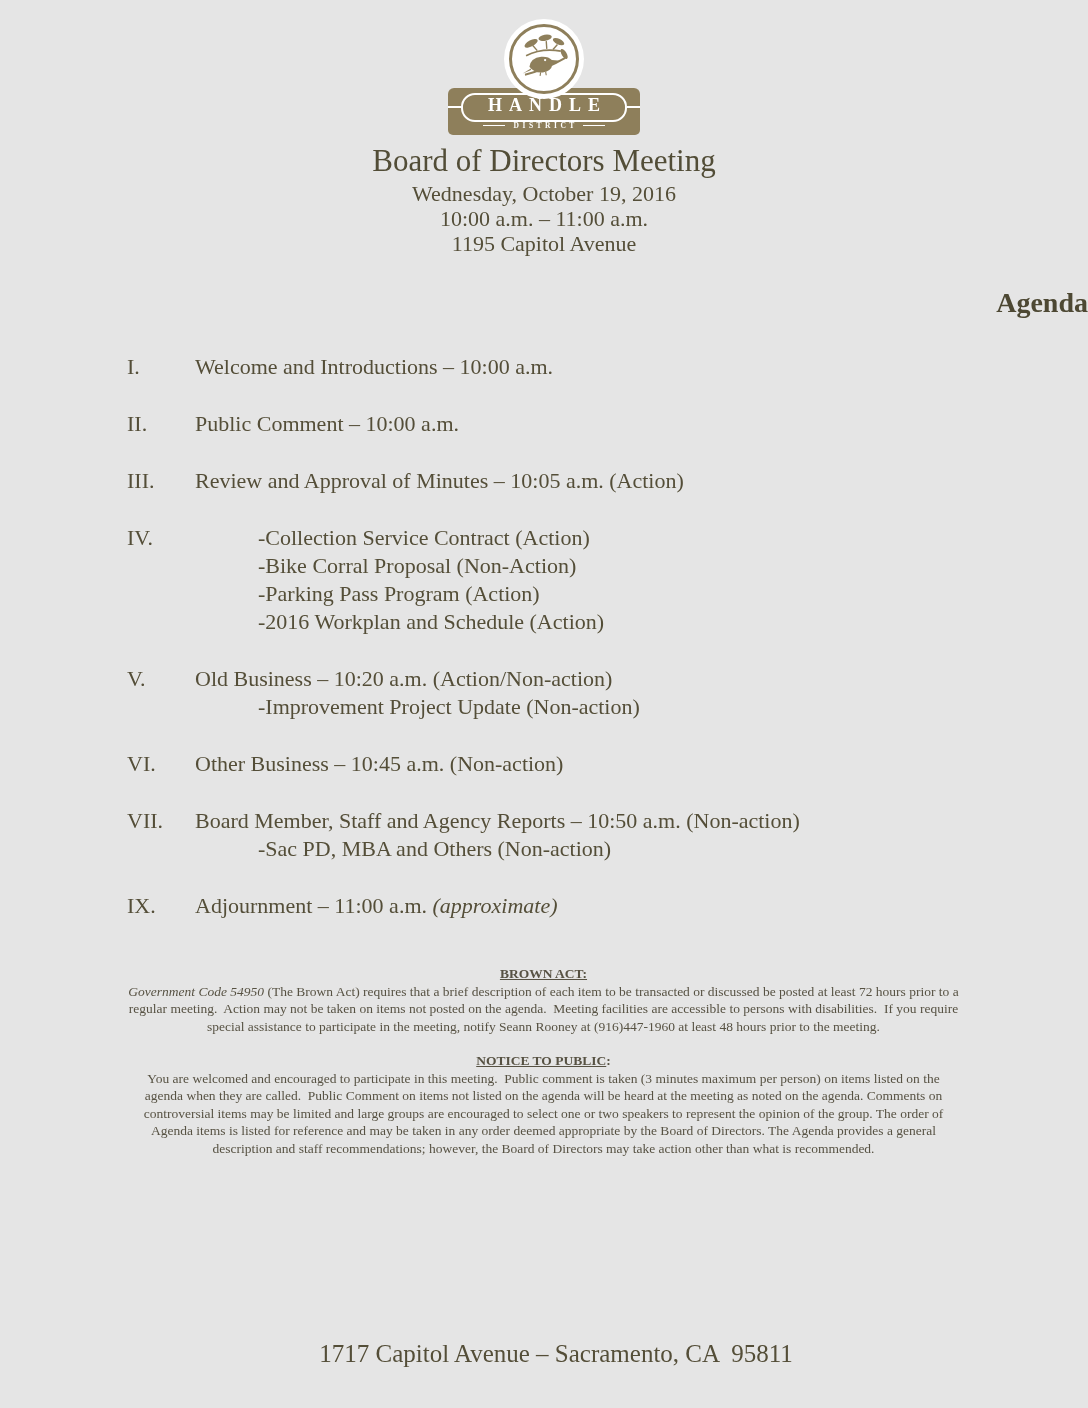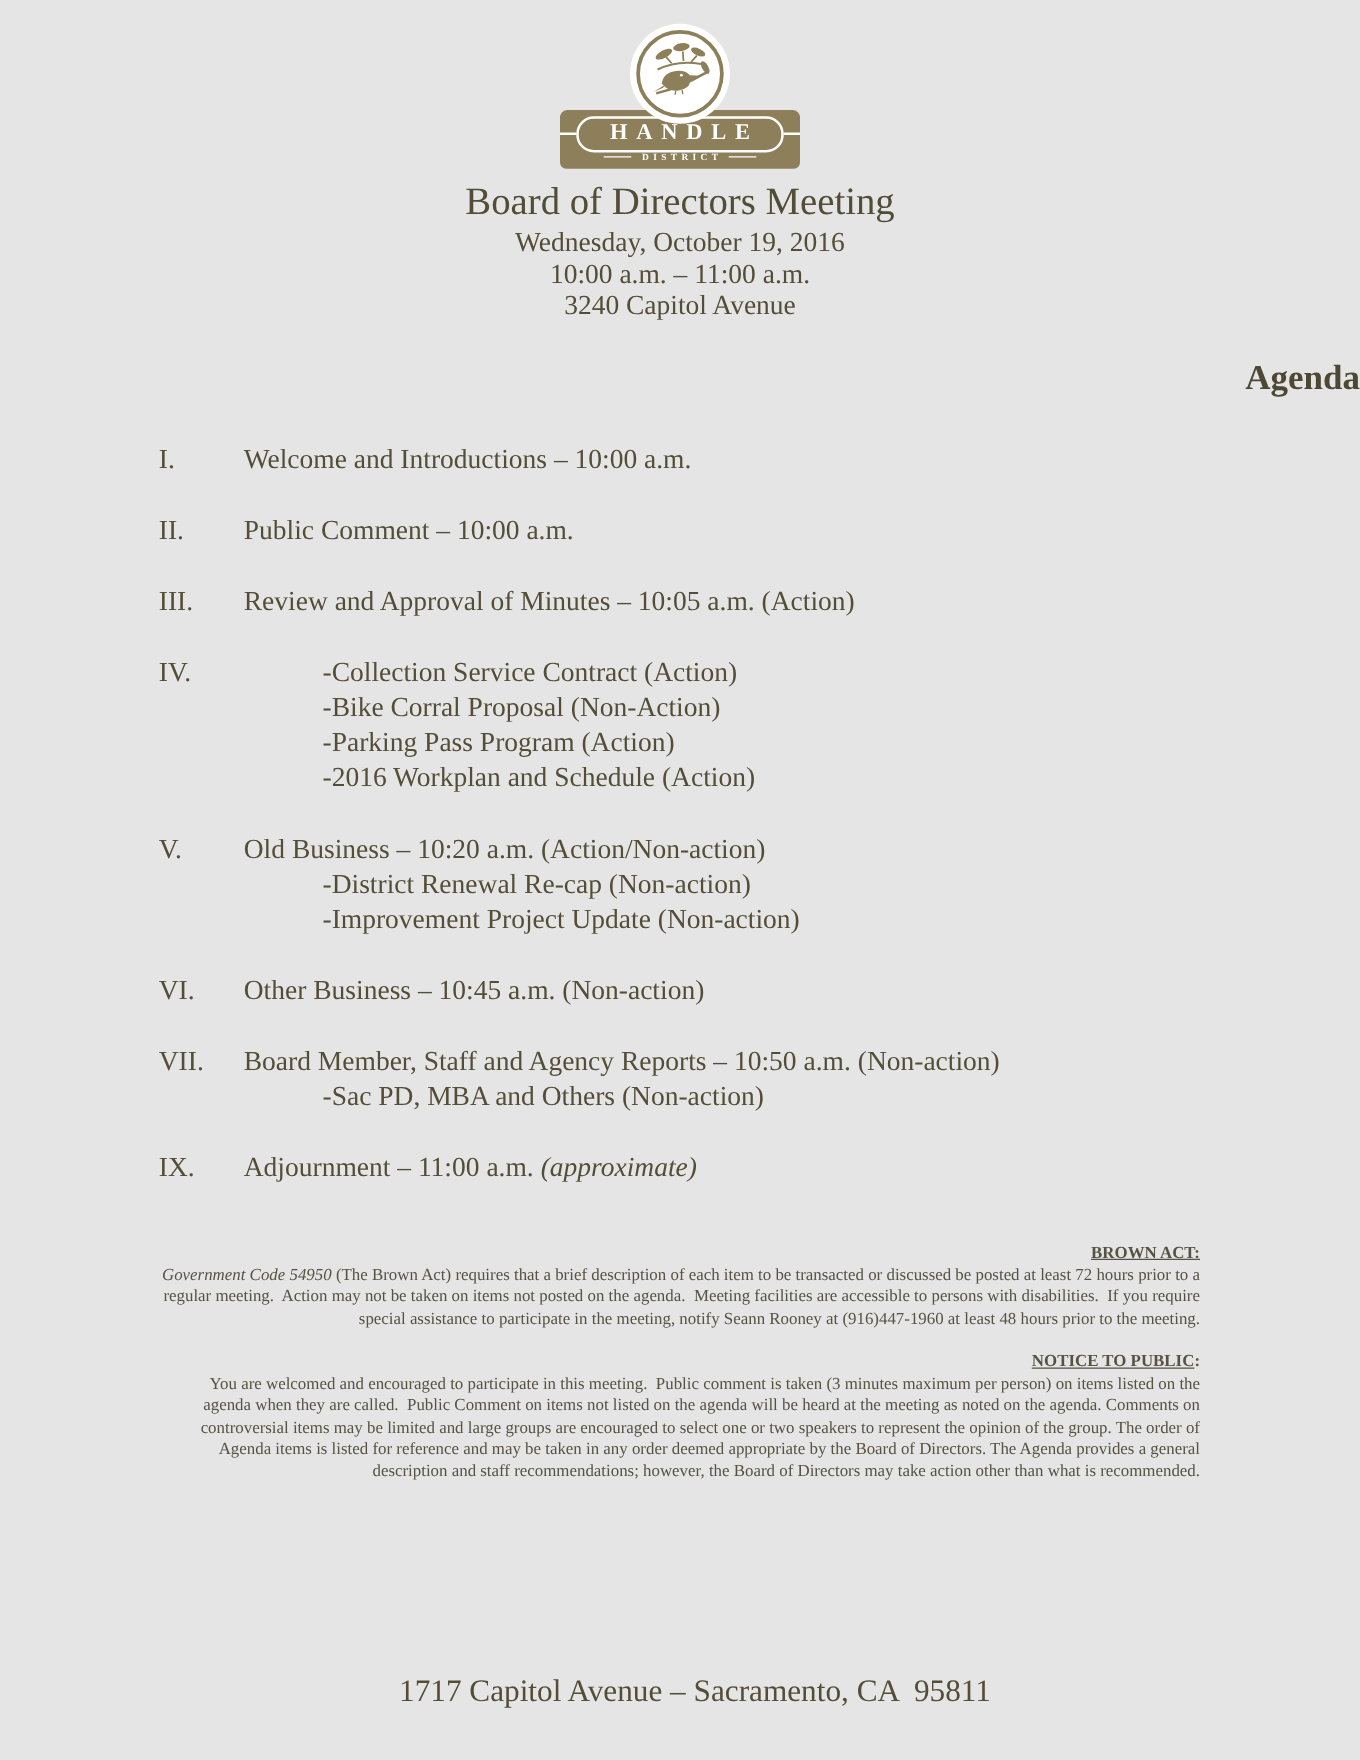--- a/index.html
+++ b/index.html
@@ -57,21 +57,21 @@
   .doc-subline { font-size: 22px; line-height: 25px; color: #544e38; }
   .agenda-heading { margin-top: 30px; font-size: 28px; font-weight: bold; line-height: 34px; color: #4d4833; text-align: right; }
   
   .agenda-list { margin: 33px 0 0 127px; width: 880px; text-align: left; }
   .agenda-item { display: flex; font-size: 22px; line-height: 28px; margin-bottom: 29px; }
   .agenda-numeral { width: 68px; flex: 0 0 68px; }
   .agenda-content { flex: 1; }
   .agenda-sub { margin-left: 63px; }
   .it { font-style: italic; }
   
-  .smallprint { margin: 45px 0 0 127px; width: 833px; text-align: right; font-size: 13.5px; line-height: 17.5px; color: #575243; }
+  .smallprint { margin: 45px 0 0 127px; width: 833px; text-align: center; font-size: 13.5px; line-height: 17.5px; color: #575243; }
   .sp-heading { font-weight: bold; text-decoration: underline; }
   .sp-block + .sp-block { margin-top: 17px; }
   .sp-body { white-space: pre-wrap; }
   
   .footer {
     position: absolute; top: 1340px; left: 0; right: 0;
     text-align: center; font-size: 25px; color: #544e38; white-space: pre-wrap; padding-left: 24px;
   }
 </style>
 </head>
@@ -115,21 +115,21 @@
           </g>
 
           <circle cx="52" cy="52" r="2" fill="#ffffff"></circle>
         </svg>
       </div>
     </div>
 
     <h1 class="doc-title">Board of Directors Meeting</h1>
     <div class="doc-subline">Wednesday, October 19, 2016</div>
     <div class="doc-subline">10:00 a.m. – 11:00 a.m.</div>
-    <div class="doc-subline">3240 Capitol Avenue</div>
+    <div class="doc-subline">1195 Capitol Avenue</div>
 
     <div class="agenda-heading">Agenda</div>
   </div>
 
   <div class="agenda-list">
 
     <div class="agenda-item">
       <span class="agenda-numeral">I.</span>
       <div class="agenda-content"><span>Welcome and Introductions – 10:00 a.m.</span></div>
     </div>
@@ -151,21 +151,20 @@
         <div class="agenda-sub">-Bike Corral Proposal (Non-Action)</div>
         <div class="agenda-sub">-Parking Pass Program (Action)</div>
         <div class="agenda-sub">-2016 Workplan and Schedule (Action)</div>
       </div>
     </div>
 
     <div class="agenda-item">
       <span class="agenda-numeral">V.</span>
       <div class="agenda-content">
         <div>Old Business – 10:20 a.m. (Action/Non-action)</div>
-        <div class="agenda-sub">-District Renewal Re-cap (Non-action)</div>
         <div class="agenda-sub">-Improvement Project Update (Non-action)</div>
       </div>
     </div>
 
     <div class="agenda-item">
       <span class="agenda-numeral">VI.</span>
       <div class="agenda-content"><span>Other Business – 10:45 a.m. (Non-action)</span></div>
     </div>
 
     <div class="agenda-item">

